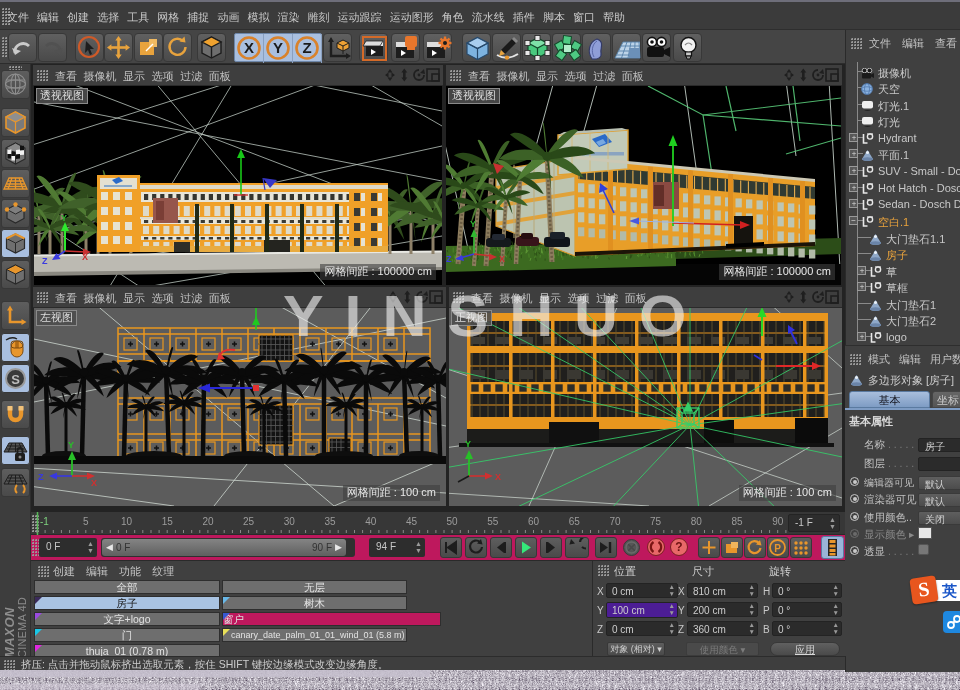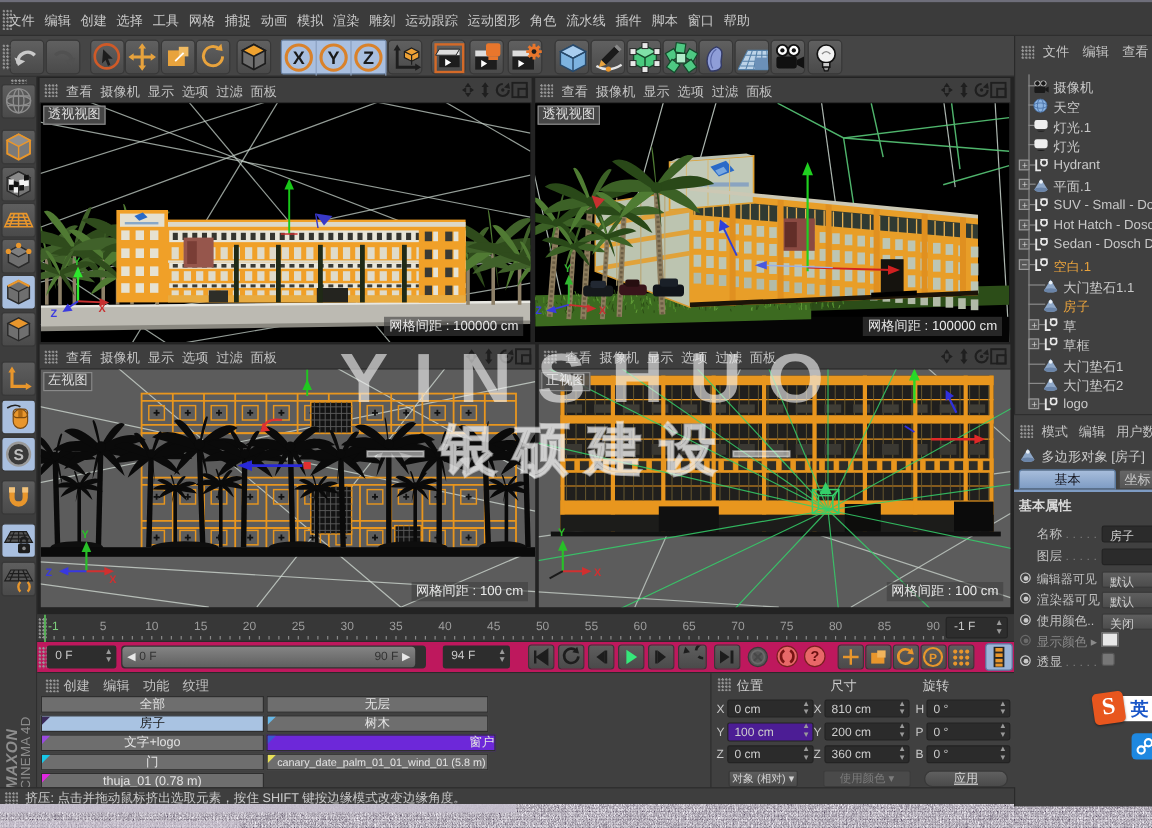--- a/index.html
+++ b/index.html
@@ -2035,21 +2035,21 @@
         </svg></div>
     </div>
     <div class="abs" style="left:31px;top:561px;width:562px;height:95px;background:#404040;border-right:1px solid #2a2a2a;">
       <div class="abs grip" style="left:7px;top:5px;width:11px;height:11px;"></div>
       <div class="abs" style="left:22px;top:3px;color:#c2c2c2;font-size:11px;word-spacing:8px;">创建 编辑 功能 纹理</div>
       <div class="abs" style="left:3px;top:19px;width:186px;height:14px;background:#6e6e6e;border:1px solid #2e2e2e;color:#e2e2e2;font-size:10.5px;text-align:center;line-height:13px;overflow:hidden;white-space:nowrap;">全部</div>
       <div class="abs" style="left:191px;top:19px;width:185px;height:14px;background:#6e6e6e;border:1px solid #2e2e2e;color:#e2e2e2;font-size:10.5px;text-align:center;line-height:13px;overflow:hidden;white-space:nowrap;">无层</div>
       <div class="abs" style="left:3px;top:35px;width:186px;height:14px;background:#a9c3e2;border:1px solid #2e2e2e;color:#1a1a1a;font-size:10.5px;text-align:center;line-height:13px;overflow:hidden;white-space:nowrap;"><div style="position:absolute;left:0;top:0;width:0;height:0;border-top:7px solid #3a2a5a;border-right:7px solid transparent;"></div>房子</div>
       <div class="abs" style="left:191px;top:35px;width:185px;height:14px;background:#6e6e6e;border:1px solid #2e2e2e;color:#e2e2e2;font-size:10.5px;text-align:center;line-height:13px;overflow:hidden;white-space:nowrap;"><div style="position:absolute;left:0;top:0;width:0;height:0;border-top:7px solid #68b8e8;border-right:7px solid transparent;"></div>树木</div>
       <div class="abs" style="left:3px;top:51px;width:186px;height:14px;background:#6e6e6e;border:1px solid #2e2e2e;color:#e2e2e2;font-size:10.5px;text-align:center;line-height:13px;overflow:hidden;white-space:nowrap;"><div style="position:absolute;left:0;top:0;width:0;height:0;border-top:7px solid #9a4ae0;border-right:7px solid transparent;"></div>文字+logo</div>
-      <div class="abs" style="left:191px;top:51px;width:191px;height:14px;background:#6d28d9;border:1px solid #2e2e2e;color:#e2e2e2;font-size:10.5px;text-align:right;line-height:13px;overflow:hidden;white-space:nowrap;"><div style="position:absolute;left:0;top:0;width:0;height:0;border-top:7px solid #3858d0;border-right:7px solid transparent;"></div>窗户</div>
+      <div class="abs" style="left:191px;top:51px;width:219px;height:14px;background:#be185d;border:1px solid #2e2e2e;color:#e2e2e2;font-size:10.5px;text-align:left;line-height:13px;overflow:hidden;white-space:nowrap;"><div style="position:absolute;left:0;top:0;width:0;height:0;border-top:7px solid #3858d0;border-right:7px solid transparent;"></div>窗户</div>
       <div class="abs" style="left:3px;top:67px;width:186px;height:14px;background:#6e6e6e;border:1px solid #2e2e2e;color:#e2e2e2;font-size:10.5px;text-align:center;line-height:13px;overflow:hidden;white-space:nowrap;"><div style="position:absolute;left:0;top:0;width:0;height:0;border-top:7px solid #18c8e8;border-right:7px solid transparent;"></div>门</div>
       <div class="abs" style="left:191px;top:67px;width:185px;height:14px;background:#6e6e6e;border:1px solid #2e2e2e;color:#e2e2e2;font-size:9px;padding-left:8px;line-height:13px;overflow:hidden;white-space:nowrap;"><div style="position:absolute;left:0;top:0;width:0;height:0;border-top:7px solid #e8e058;border-right:7px solid transparent;"></div>canary_date_palm_01_01_wind_01 (5.8 m)</div>
       <div class="abs" style="left:3px;top:83px;width:186px;height:14px;background:#6e6e6e;border:1px solid #2e2e2e;color:#e2e2e2;font-size:10.5px;text-align:center;line-height:13px;overflow:hidden;white-space:nowrap;"><div style="position:absolute;left:0;top:0;width:0;height:0;border-top:7px solid #e028e0;border-right:7px solid transparent;"></div>thuja_01 (0.78 m)</div>
     </div>
     <div class="abs" style="left:593px;top:561px;width:252px;height:95px;background:#404040;">
       <div class="abs grip" style="left:5px;top:4px;width:11px;height:11px;"></div>
       <div class="abs" style="left:21px;top:3px;color:#cfcfcf;font-size:11px;">位置</div>
       <div class="abs" style="left:99px;top:3px;color:#cfcfcf;font-size:11px;">尺寸</div>
       <div class="abs" style="left:176px;top:3px;color:#cfcfcf;font-size:11px;">旋转</div>
       <span class="abs" style="left:4px;top:25px;color:#c8c8c8;font-size:10px;">X</span>
@@ -2288,14 +2288,13 @@
         <g fill="none" stroke="#fff" stroke-width="1.8">
           <circle cx="8" cy="14" r="3"></circle>
           <circle cx="14" cy="8" r="3"></circle>
           <line x1="10" y1="12" x2="12" y2="10"></line>
         </g>
       </svg>
 </div>
 
 <div class="abs" style="left:0;top:0;width:960px;height:690px;pointer-events:none;">
   <div class="abs" style="left:283px;top:282px;width:480px;color:rgba(242,242,242,0.62);font-size:58px;font-weight:bold;letter-spacing:20px;transform:scaleX(1.05);transform-origin:0 0;transform-origin:0 0;font-family:'Liberation Sans',sans-serif;">YINSHUO</div>
-  <div class="abs" style="left:306px;top:344px;width:440px;color:rgba(242,242,242,0.55);font-size:47px;font-weight:bold;letter-spacing:14px;-webkit-text-stroke:1.5px rgba(242,242,242,0.5);">—银硕建设—</div>
 </div>
 </div>
 </body></html>

